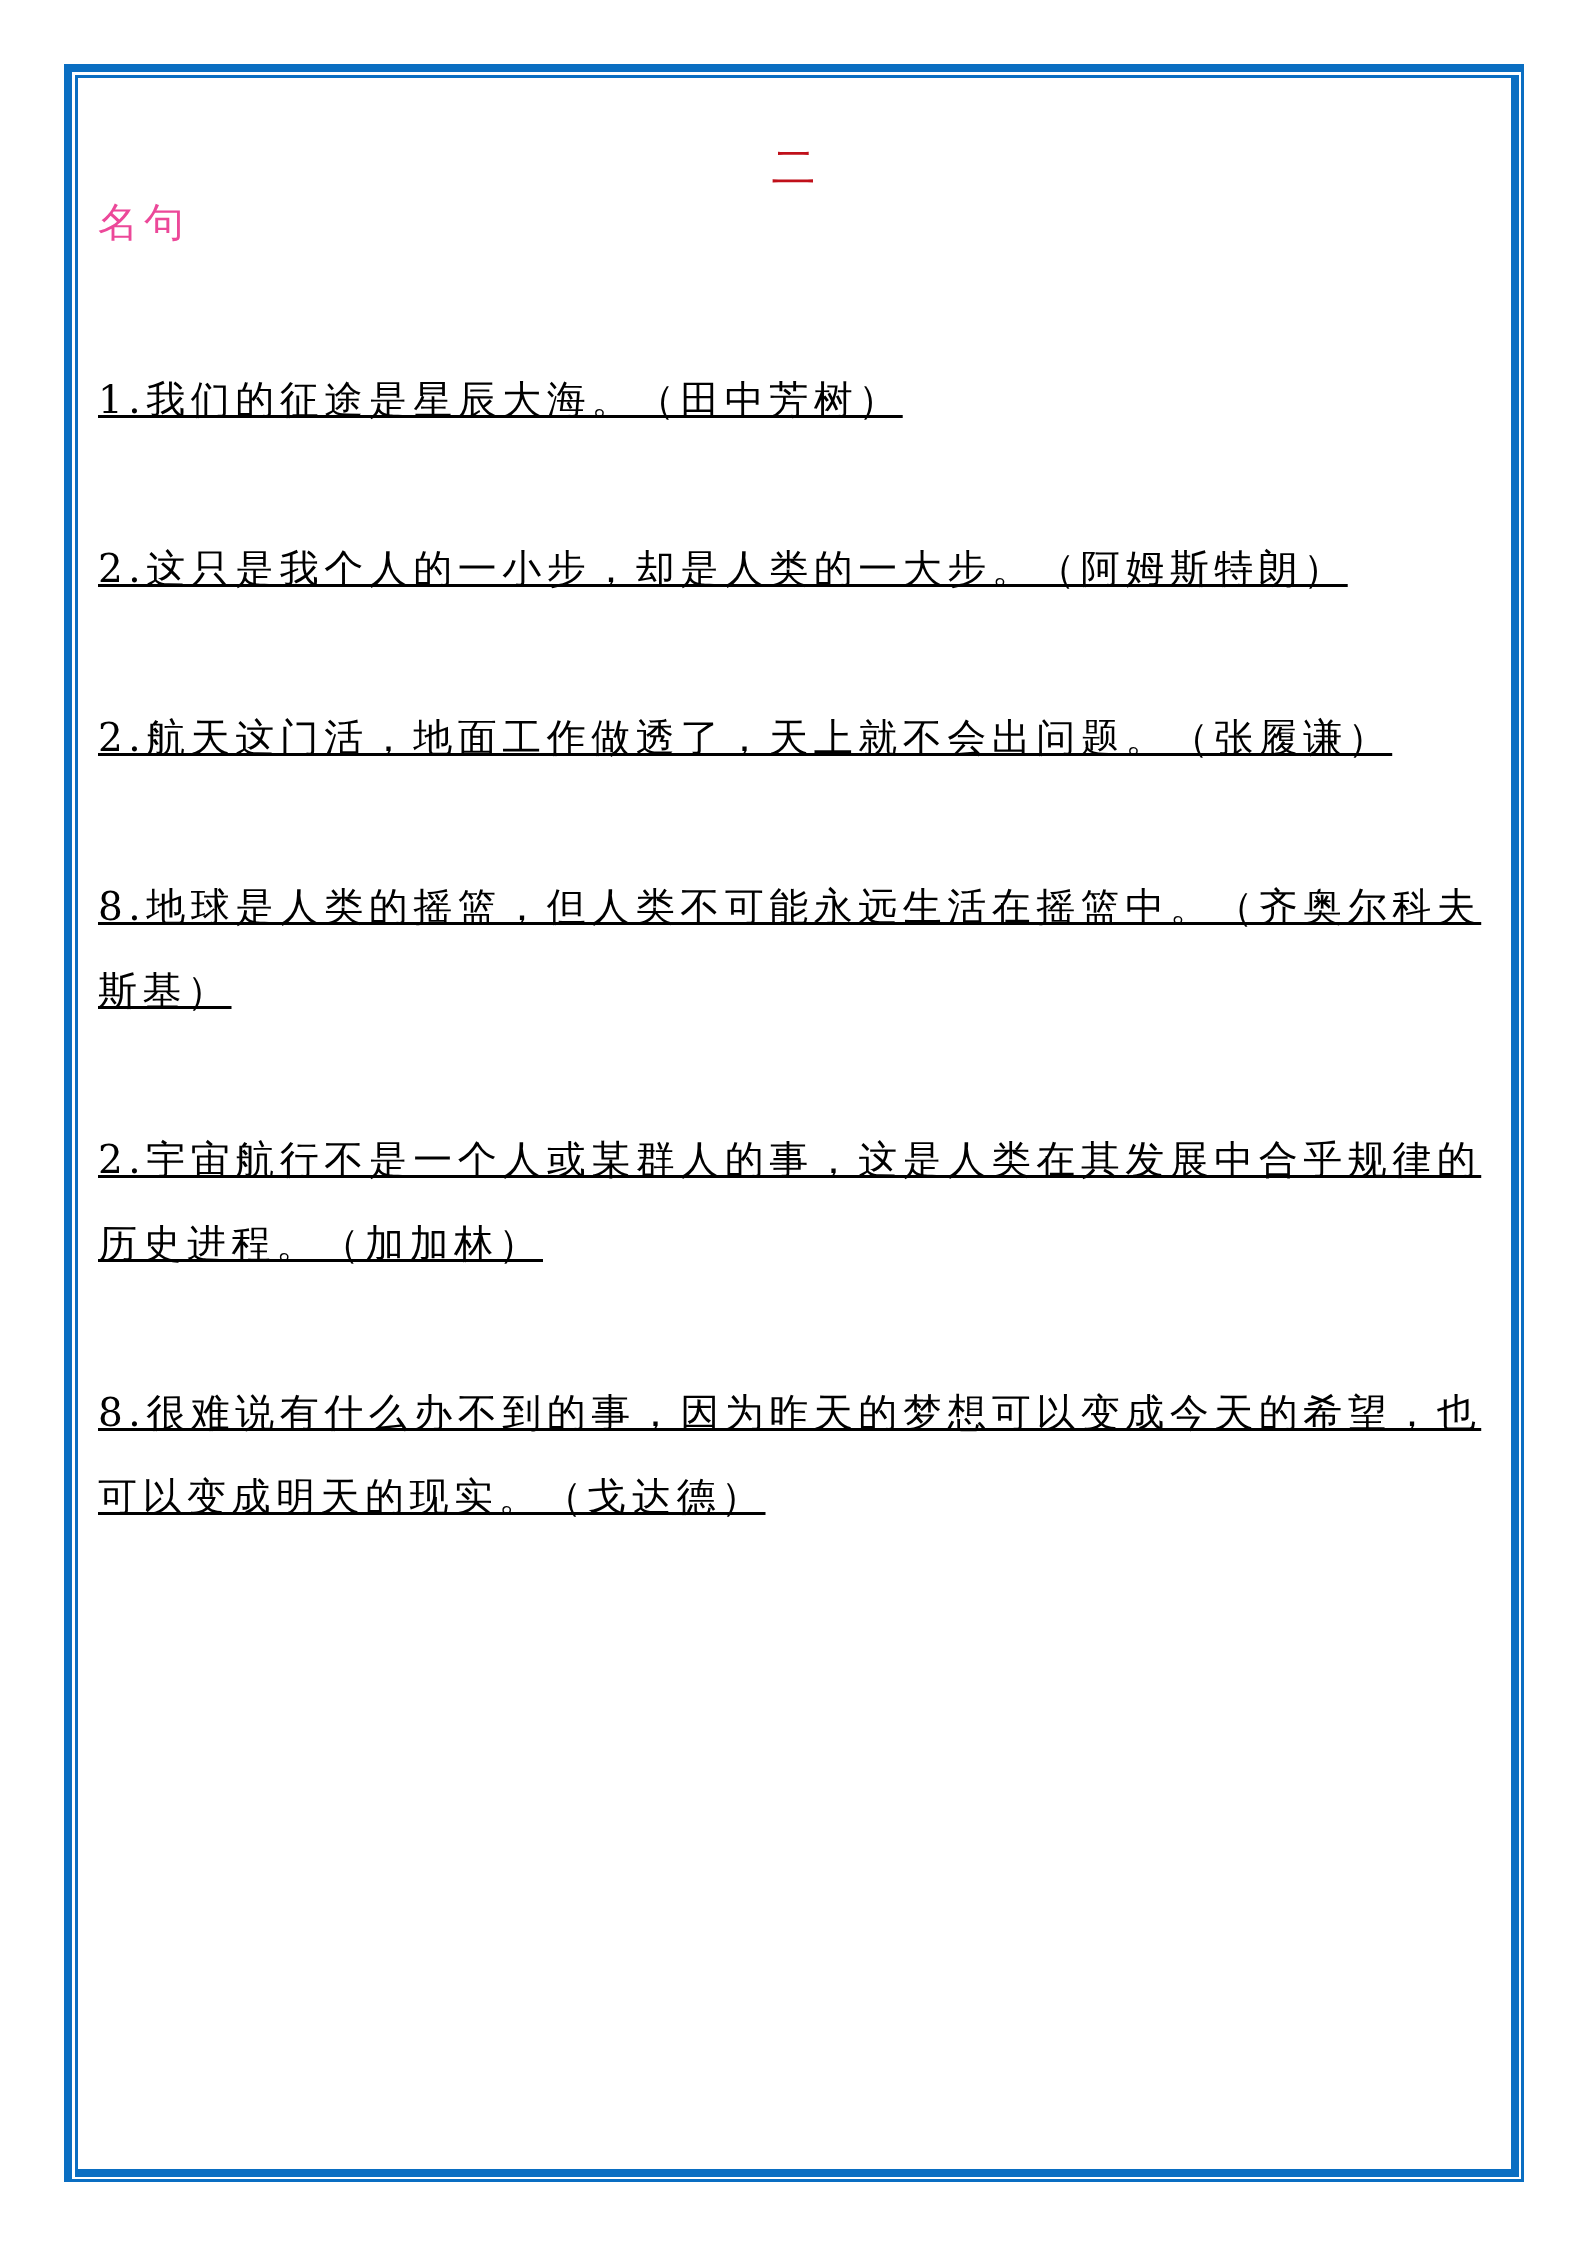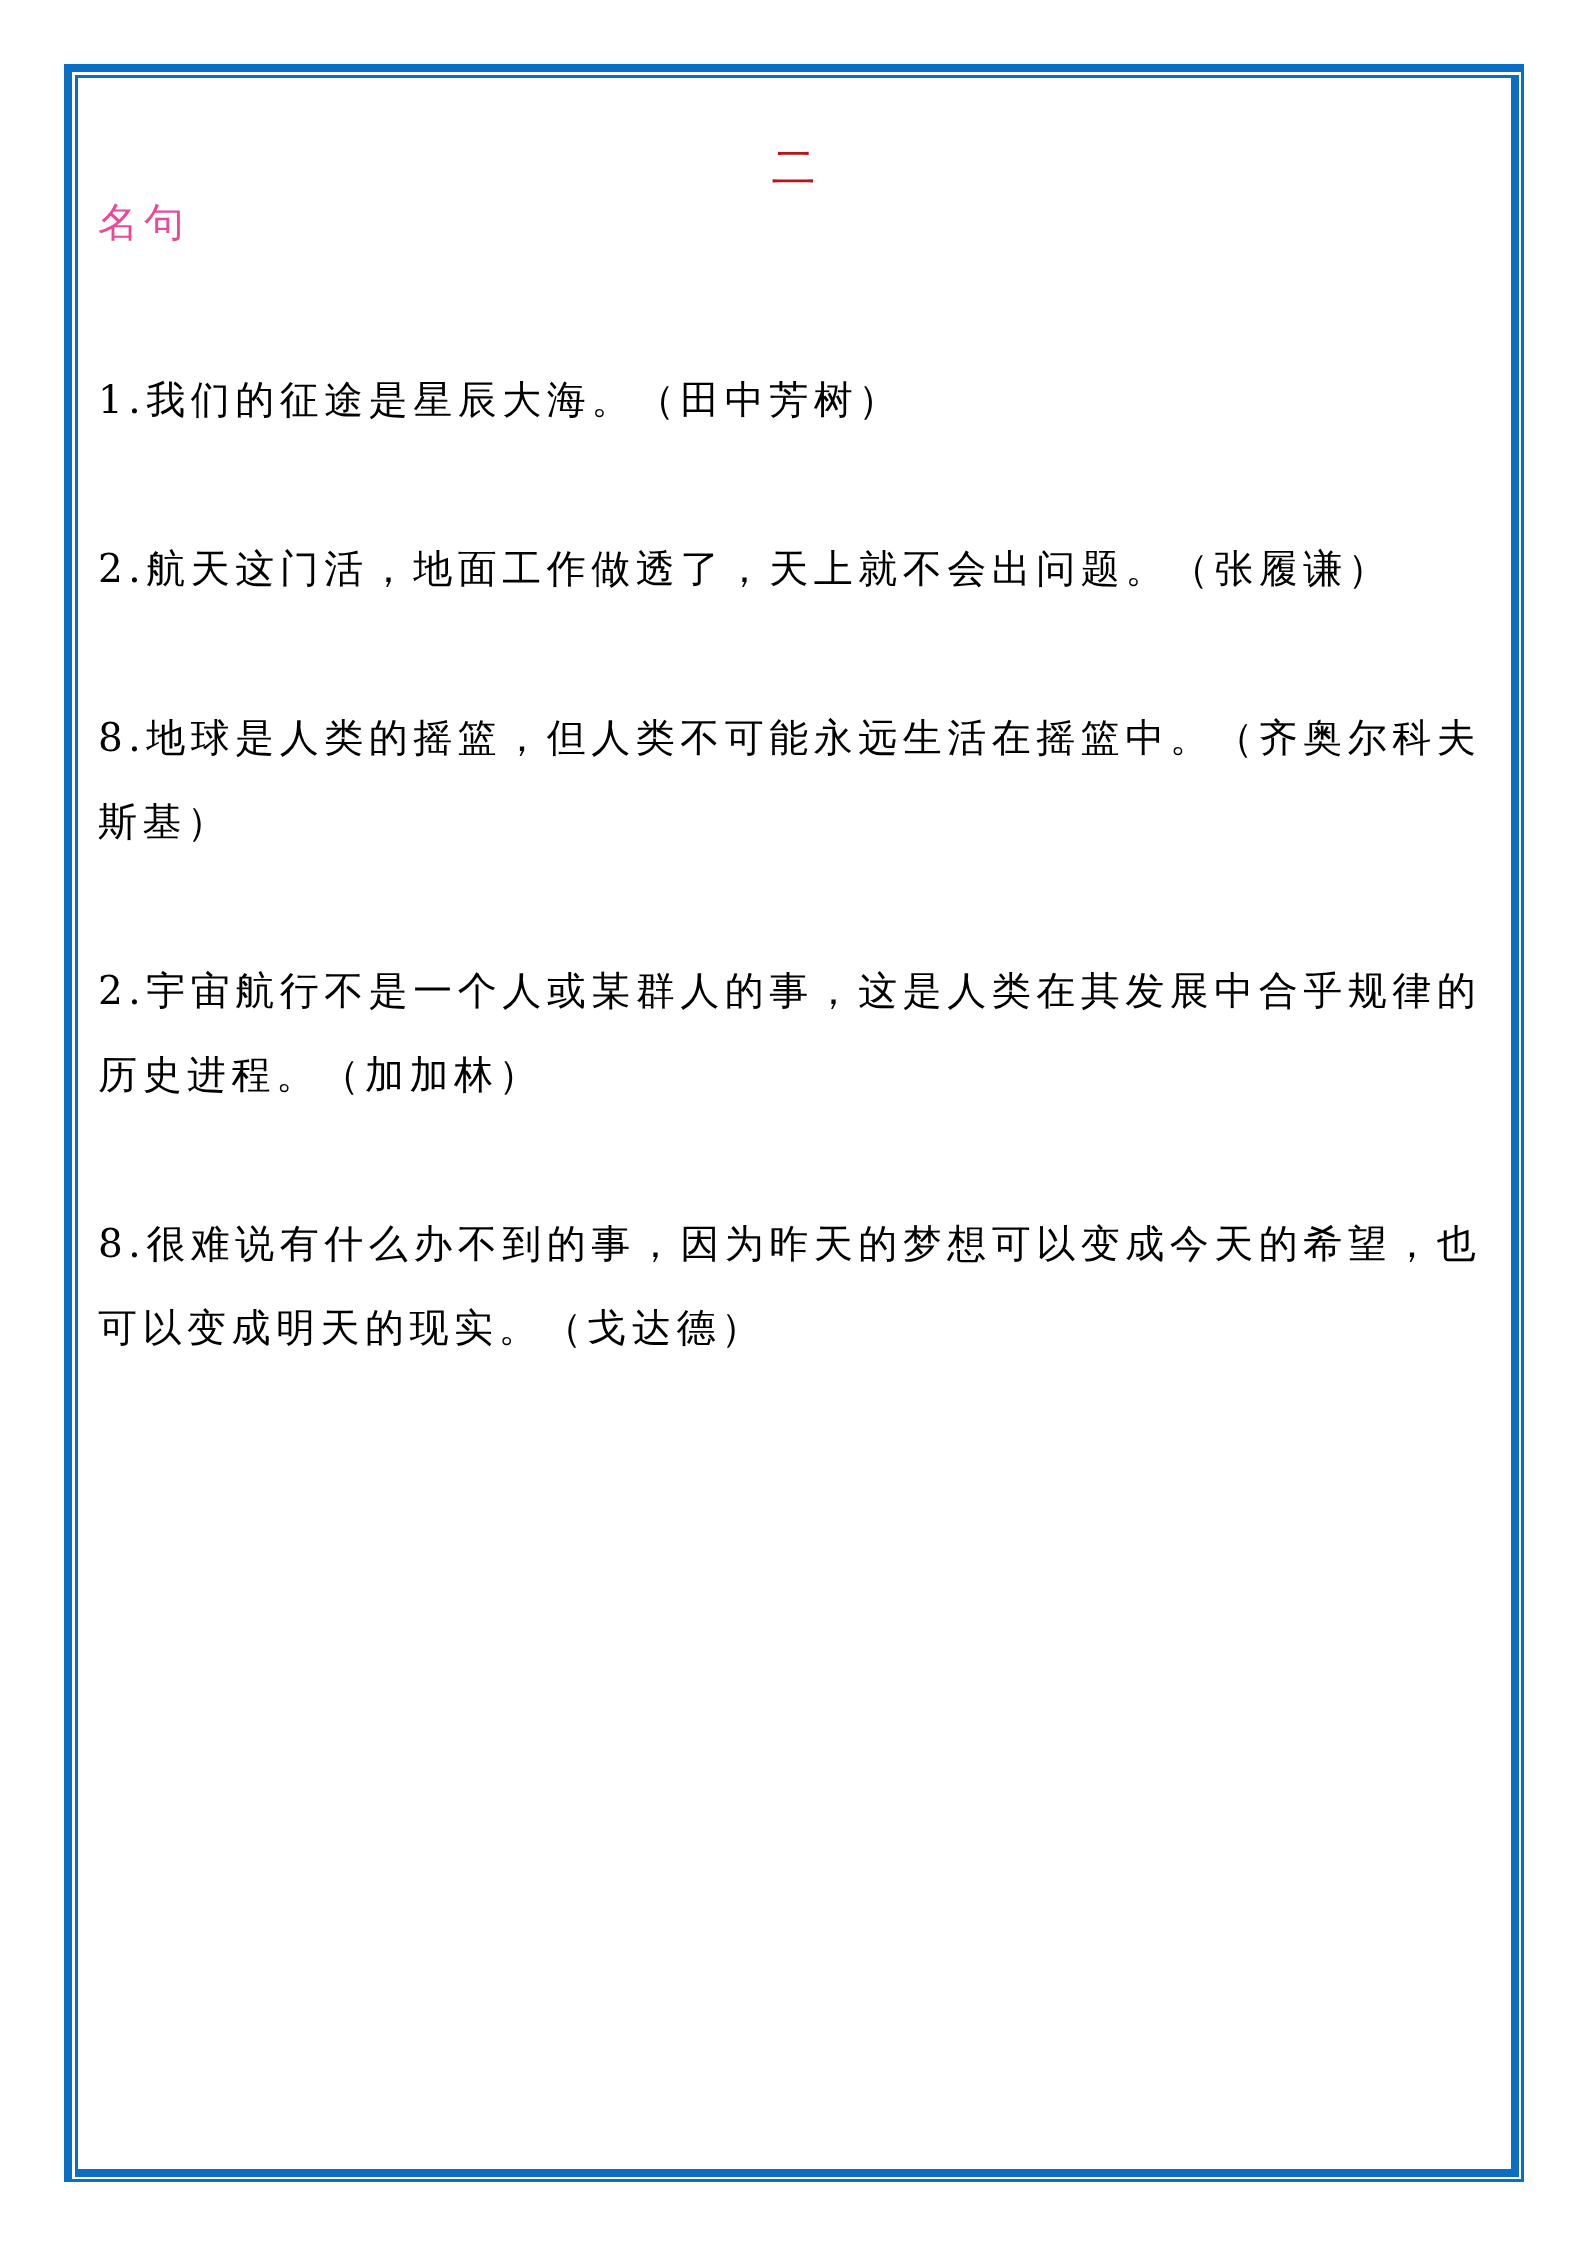--- a/index.html
+++ b/index.html
@@ -72,32 +72,34 @@
       padding: 0;
       list-style: none;
     }
     .quote {
       font-size: 39px;
       line-height: 84px;
       color: #000;
       letter-spacing: 5.5px;
       margin: 0 0 85px 0;
       word-break: break-all;
+      text-decoration: underline;
     }
   </style>
 </head>
 <body>
 
 <div class="frame-outer">
   <div class="frame-inner"></div>
 </div>
 
 <h1 class="page-title">二</h1>
 
 <div class="section-heading">名句</div>
 
 <ol class="quotes">
   <li class="quote">1.我们的征途是星辰大海。（田中芳树）</li>
+  <li class="quote">2.这只是我个人的一小步，却是人类的一大步。（阿姆斯特朗）</li>
   <li class="quote">2.航天这门活，地面工作做透了，天上就不会出问题。（张履谦）</li>
   <li class="quote">8.地球是人类的摇篮，但人类不可能永远生活在摇篮中。（齐奥尔科夫斯基）</li>
   <li class="quote">2.宇宙航行不是一个人或某群人的事，这是人类在其发展中合乎规律的历史进程。（加加林）</li>
   <li class="quote">8.很难说有什么办不到的事，因为昨天的梦想可以变成今天的希望，也可以变成明天的现实。（戈达德）</li>
 </ol>
 
 </body></html>

